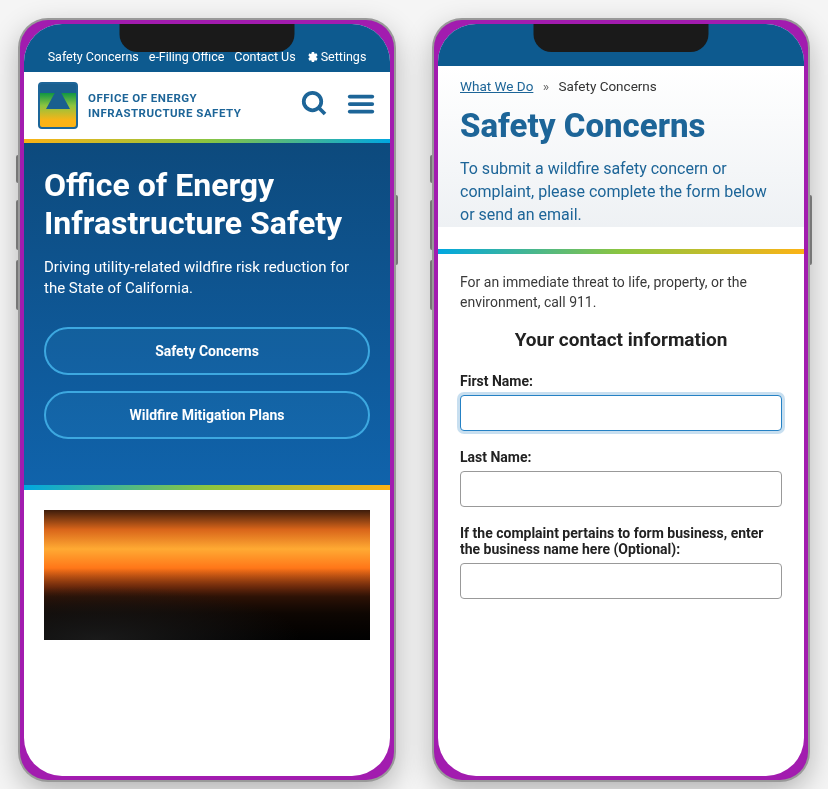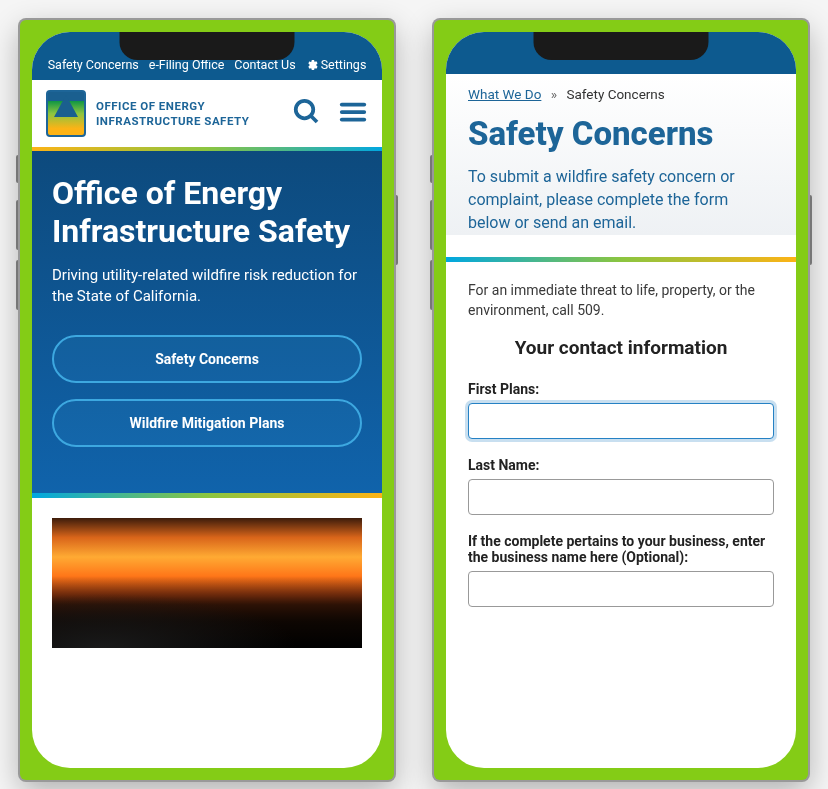--- a/index.html
+++ b/index.html
@@ -15,23 +15,23 @@
 
     
     .phone-outer {
       width: 374px;
       height: 760px;
       position: relative;
     }
     .phone-frame {
       width: 100%;
       height: 100%;
-      background: #84cc16;
-      border-radius: 6px;
-      padding: 12px;
+      background: #a21caf;
+      border-radius: 28px;
+      padding: 4px;
       box-shadow: 0 0 0 2px #999, 0 10px 30px rgba(0,0,0,0.3);
       position: relative;
     }
     .phone-side-buttons-left {
       position: absolute;
       left: -4px;
       top: 135px;
       width: 4px;
       height: 28px;
       background: #888;
@@ -356,27 +356,27 @@
           <span class="sep">»</span>
           <span>Safety Concerns</span>
         </div>
         <h1 class="p2-title">Safety Concerns</h1>
         <p class="p2-intro">To submit a wildfire safety concern or complaint, please complete the form below or send an email.</p>
       </div>
 
       <div class="separator-line"></div>
 
       <div class="p2-body">
-        <p class="body-text">For an immediate threat to life, property, or the environment, call 509.</p>
+        <p class="body-text">For an immediate threat to life, property, or the environment, call 911.</p>
         <h2 class="section-h">Your contact information</h2>
 
-        <div class="field-label">First Plans:</div>
+        <div class="field-label">First Name:</div>
         <input class="field-input focused" type="text" style="">
 
         <div class="field-label">Last Name:</div>
         <input class="field-input" type="text" style="">
 
-        <div class="field-label">If the complete pertains to your business, enter the business name here (Optional):</div>
+        <div class="field-label">If the complaint pertains to form business, enter the business name here (Optional):</div>
         <input class="field-input" type="text" style="margin-bottom: 0px;">
       </div>
     </div>
   </div>
 </div>
 
 </body></html>

